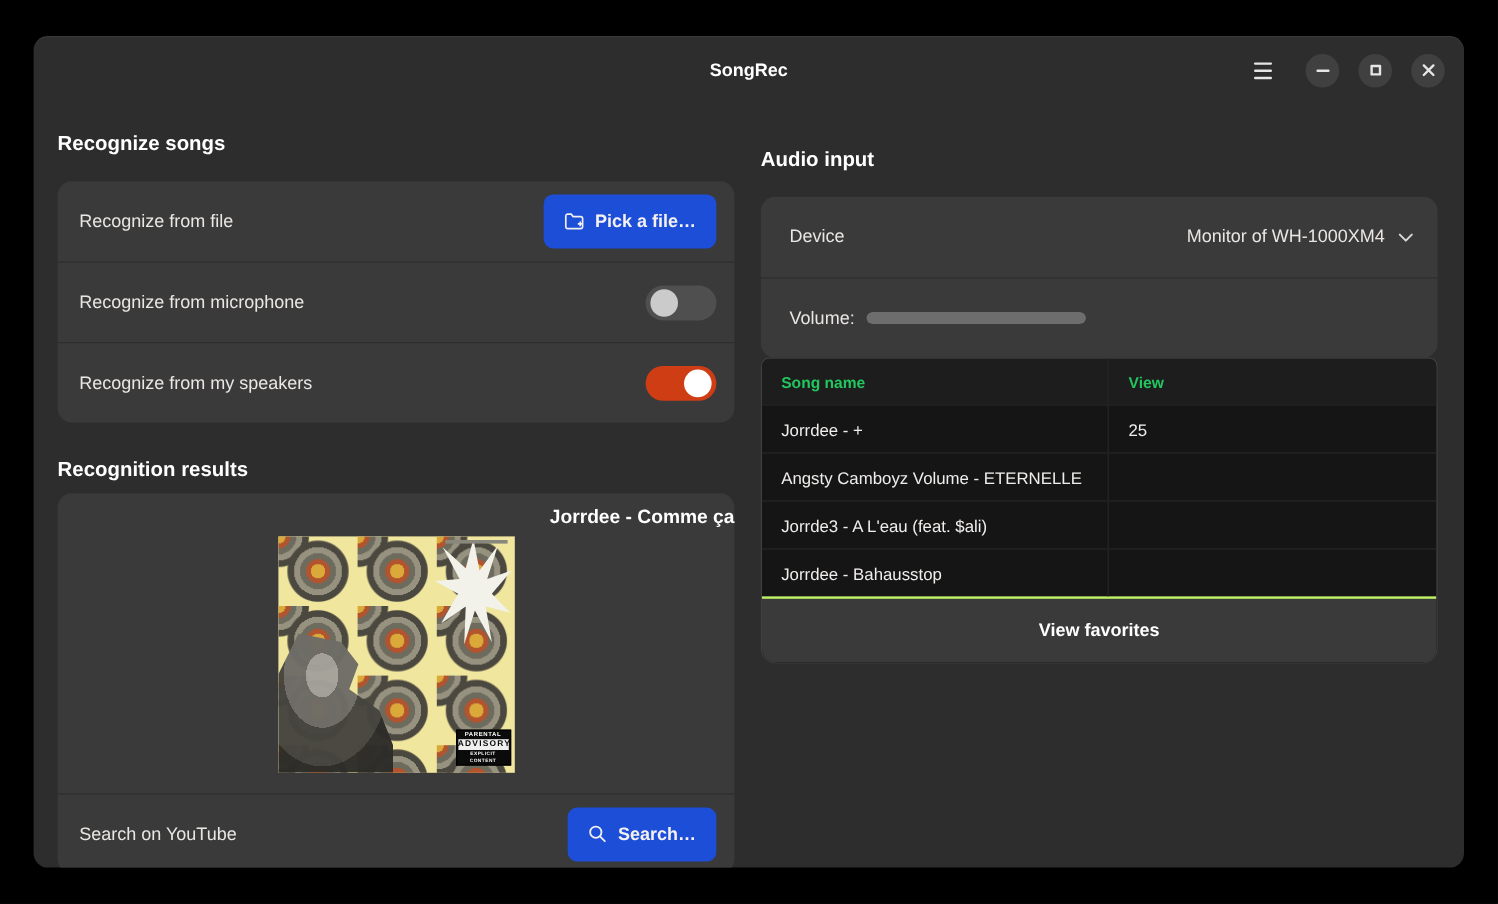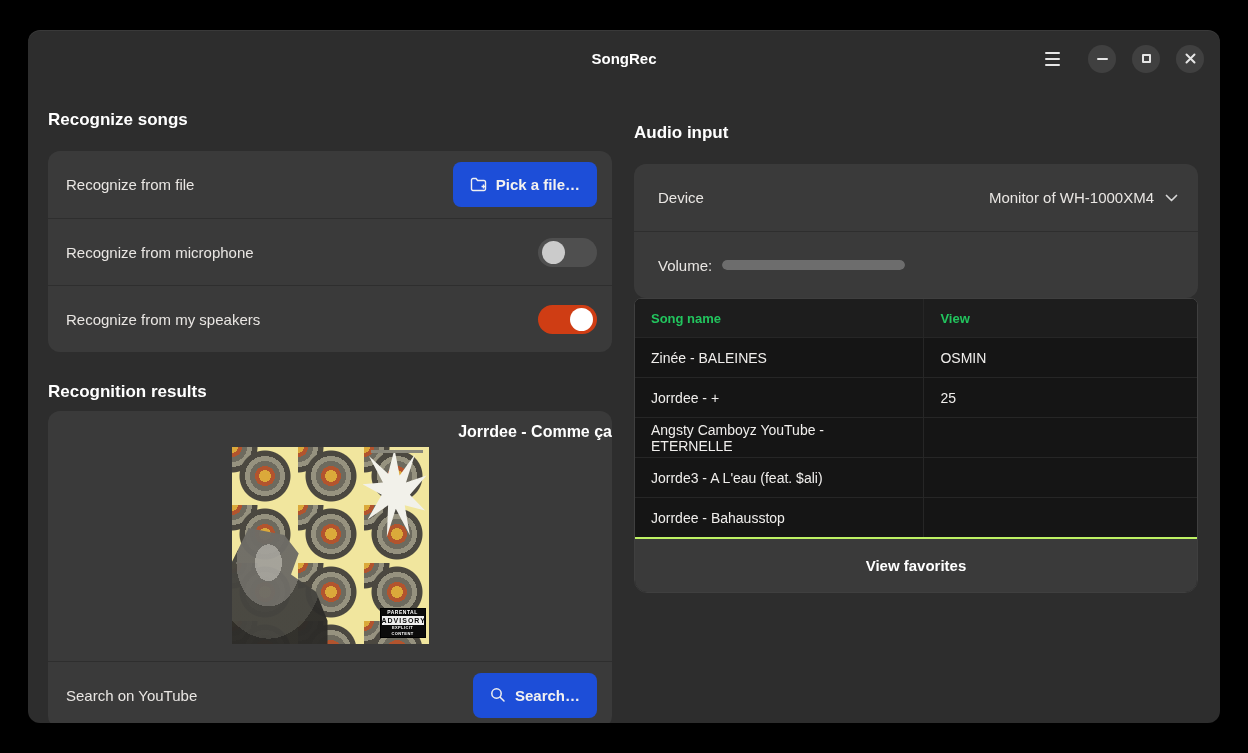--- a/index.html
+++ b/index.html
@@ -203,29 +203,25 @@
         </div>
       </div>
 
 
       <div class="history-table">
         <div class="t-row t-head">
           <div class="t-cell c1">Song name</div>
           <div class="t-cell c2">View</div>
         </div>
         <div class="t-row t-data">
-          <div class="t-cell c1">Zinée - BALEINES</div>
-          <div class="t-cell c2">OSMIN</div>
-        </div>
-        <div class="t-row t-data">
           <div class="t-cell c1">Jorrdee - +</div>
           <div class="t-cell c2">25</div>
         </div>
         <div class="t-row t-data">
-          <div class="t-cell c1">Angsty Camboyz YouTube - ETERNELLE</div>
+          <div class="t-cell c1">Angsty Camboyz Volume - ETERNELLE</div>
           <div class="t-cell c2"></div>
         </div>
         <div class="t-row t-data">
           <div class="t-cell c1">Jorrde3 - A L'eau (feat. $ali)</div>
           <div class="t-cell c2"></div>
         </div>
         <div class="t-row t-data">
           <div class="t-cell c1">Jorrdee - Bahausstop</div>
           <div class="t-cell c2"></div>
         </div>

